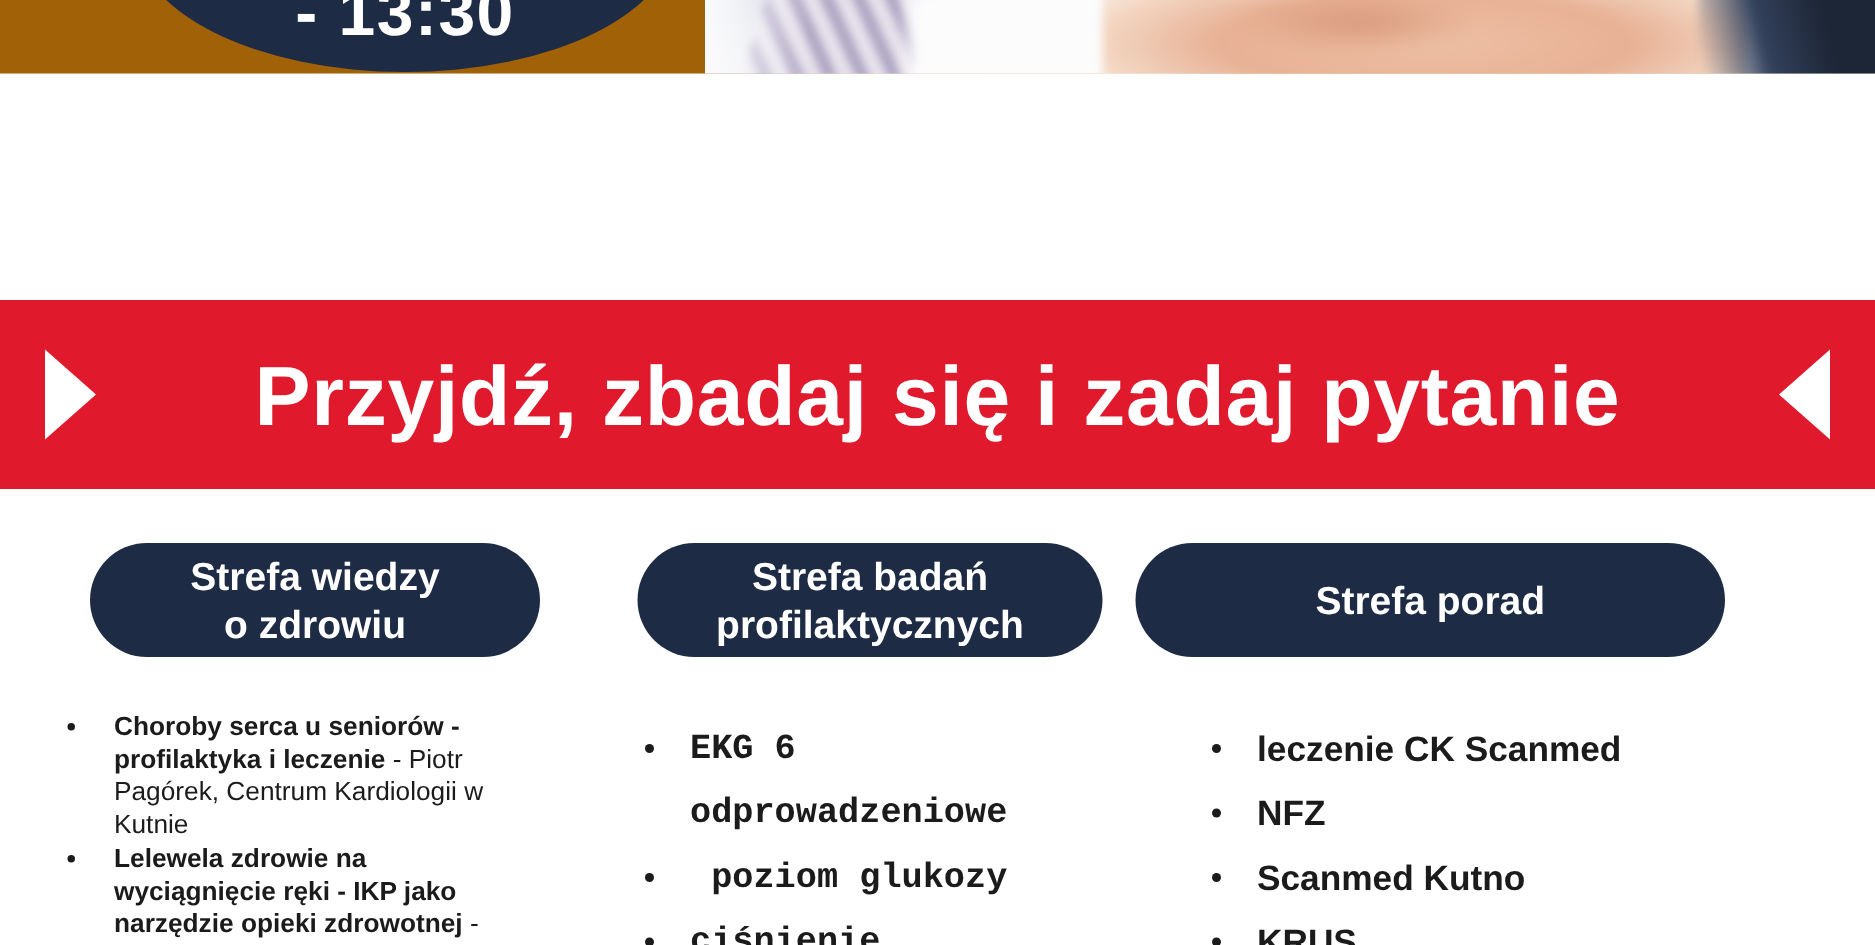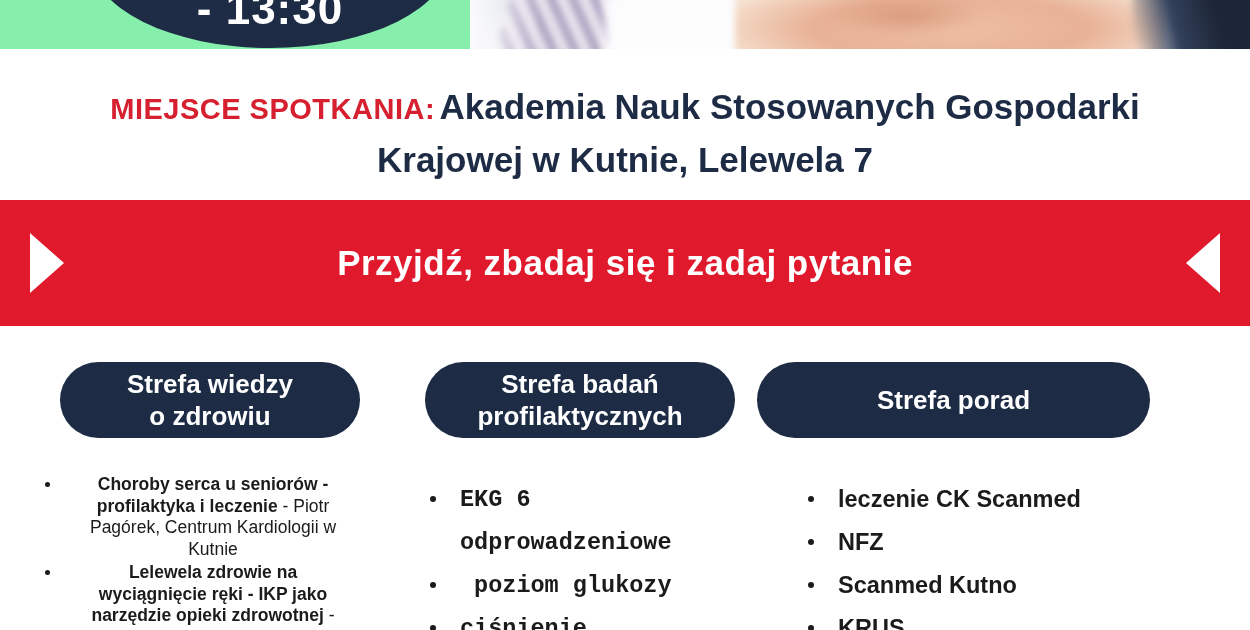--- a/index.html
+++ b/index.html
@@ -4,21 +4,21 @@
 <style>
   html,body{margin:0;padding:0;}
   body{
     width:1250px;height:630px;overflow:hidden;background:#ffffff;
     font-family:"Liberation Sans","DejaVu Sans",sans-serif;
     -webkit-font-smoothing:antialiased;
   }
   .poster{position:relative;width:1250px;height:630px;background:#ffffff;}
 
   
-  .photo-band{position:absolute;left:0;top:0;width:1250px;height:49px;background:#86efac;}
+  .photo-band{position:absolute;left:0;top:0;width:1250px;height:49px;background:#a16207;}
   .photo{position:absolute;left:470px;top:0;width:780px;height:49px;overflow:hidden;
     background:linear-gradient(to right,#e9ebee 0%,#eef0f2 6%,#f7f8fa 14%,#ffffff 24%);}
   .photo .layer{position:absolute;}
   .p-bg-blue{left:0;top:-20px;width:160px;height:60px;
     background:radial-gradient(ellipse at 30% 20%,#cdd4de 0%,rgba(205,212,222,0) 70%);filter:blur(4px);}
   .p-tie{left:32px;top:-12px;width:118px;height:75px;transform:skewX(-18deg);
     background:repeating-linear-gradient(52deg,#a79dbd 0 7px,#e9e4ee 7px 17px);filter:blur(3px);}
   .p-shirt{left:135px;top:-8px;width:180px;height:70px;background:#fcfcfd;filter:blur(5px);}
   .p-hand{left:265px;top:-22px;width:430px;height:92px;
     background:radial-gradient(ellipse at 50% 55%,#eec0a5 0%,#e8b195 45%,#f3d7c3 72%,rgba(255,255,255,0) 98%);
@@ -37,41 +37,41 @@
     color:#ffffff;font-weight:800;font-size:44px;letter-spacing:1px;}
 
   
   .venue{position:absolute;left:0;top:84px;width:1250px;text-align:center;line-height:46px;}
   .venue .red-label{color:#d6202f;font-weight:800;font-size:29px;letter-spacing:.5px;}
   .venue .navy-text{color:#1d2b45;font-weight:800;font-size:35px;}
 
   
   .banner{position:absolute;left:0;top:200px;width:1250px;height:126px;background:#e0192c;
     display:flex;align-items:center;justify-content:center;}
-  .banner-text{color:#ffffff;font-weight:800;font-size:35px;letter-spacing:.5px;}
+  .banner-text{color:#ffffff;font-weight:800;font-size:56px;letter-spacing:.5px;}
   .tri{position:absolute;top:50%;width:0;height:0;border-top:30px solid transparent;
     border-bottom:30px solid transparent;transform:translateY(-50%);}
   .tri-right{left:30px;border-left:34px solid #ffffff;}
   .tri-left{right:30px;border-right:34px solid #ffffff;}
 
   
   .pill{position:absolute;top:362px;height:76px;background:#1d2b45;border-radius:40px;
     color:#ffffff;font-weight:700;font-size:26px;line-height:32px;text-align:center;
     display:flex;flex-direction:column;justify-content:center;}
   .pill-1{left:60px;width:300px;}
   .pill-2{left:425px;width:310px;}
   .pill-3{left:757px;width:393px;}
 
   
   ul.col-list{list-style:none;margin:0;padding:0;position:absolute;color:#1b1b1b;}
   ul.col-list li{position:relative;}
   ul.col-list li::before{content:"";position:absolute;left:0;background:#1b1b1b;border-radius:50%;}
 
   .list-1{left:45px;top:474px;width:305px;font-size:17.5px;line-height:21.5px;font-weight:400;}
-  .list-1 li{padding-left:31px;margin-bottom:2px;text-align:center;}
+  .list-1 li{padding-left:31px;margin-bottom:2px;}
   .list-1 li::before{width:5px;height:5px;top:8px;left:7px;}
   .list-1 b{font-weight:700;}
 
   .list-2{left:430px;top:478px;width:255px;font-size:23.5px;line-height:43px;font-weight:600;}
   .list-2 li{padding-left:30px;white-space:pre-wrap;font-family:Liberation Mono, monospace;}
   .list-2 li::before{width:6px;height:6px;top:18px;left:6px;}
 
   .list-3{left:808px;top:478px;width:392px;font-size:23.5px;line-height:43px;font-weight:600;}
   .list-3 li{padding-left:30px;}
   .list-3 li::before{width:6px;height:6px;top:18px;left:6px;}
@@ -89,27 +89,20 @@
       <div class="layer p-hand"></div>
       <div class="layer p-knuckle"></div>
       <div class="layer p-suit"></div>
       <div class="layer p-fade-left"></div>
     </div>
     <div class="time-oval">
       <div class="time-text">- 13:30</div>
     </div>
   </div>
 
-  <div class="venue">
-    <div>
-      <span class="red-label">MIEJSCE SPOTKANIA:</span>
-      <span class="navy-text">Akademia Nauk Stosowanych Gospodarki</span>
-    </div>
-    <div class="navy-text">Krajowej w Kutnie, Lelewela 7</div>
-  </div>
 
   <div class="banner">
     <span class="tri tri-right"></span>
     <span class="banner-text">Przyjdź, zbadaj się i zadaj pytanie</span>
     <span class="tri tri-left"></span>
   </div>
 
   <div class="pill pill-2">
     <span>Strefa badań</span>
     <span>profilaktycznych</span>

